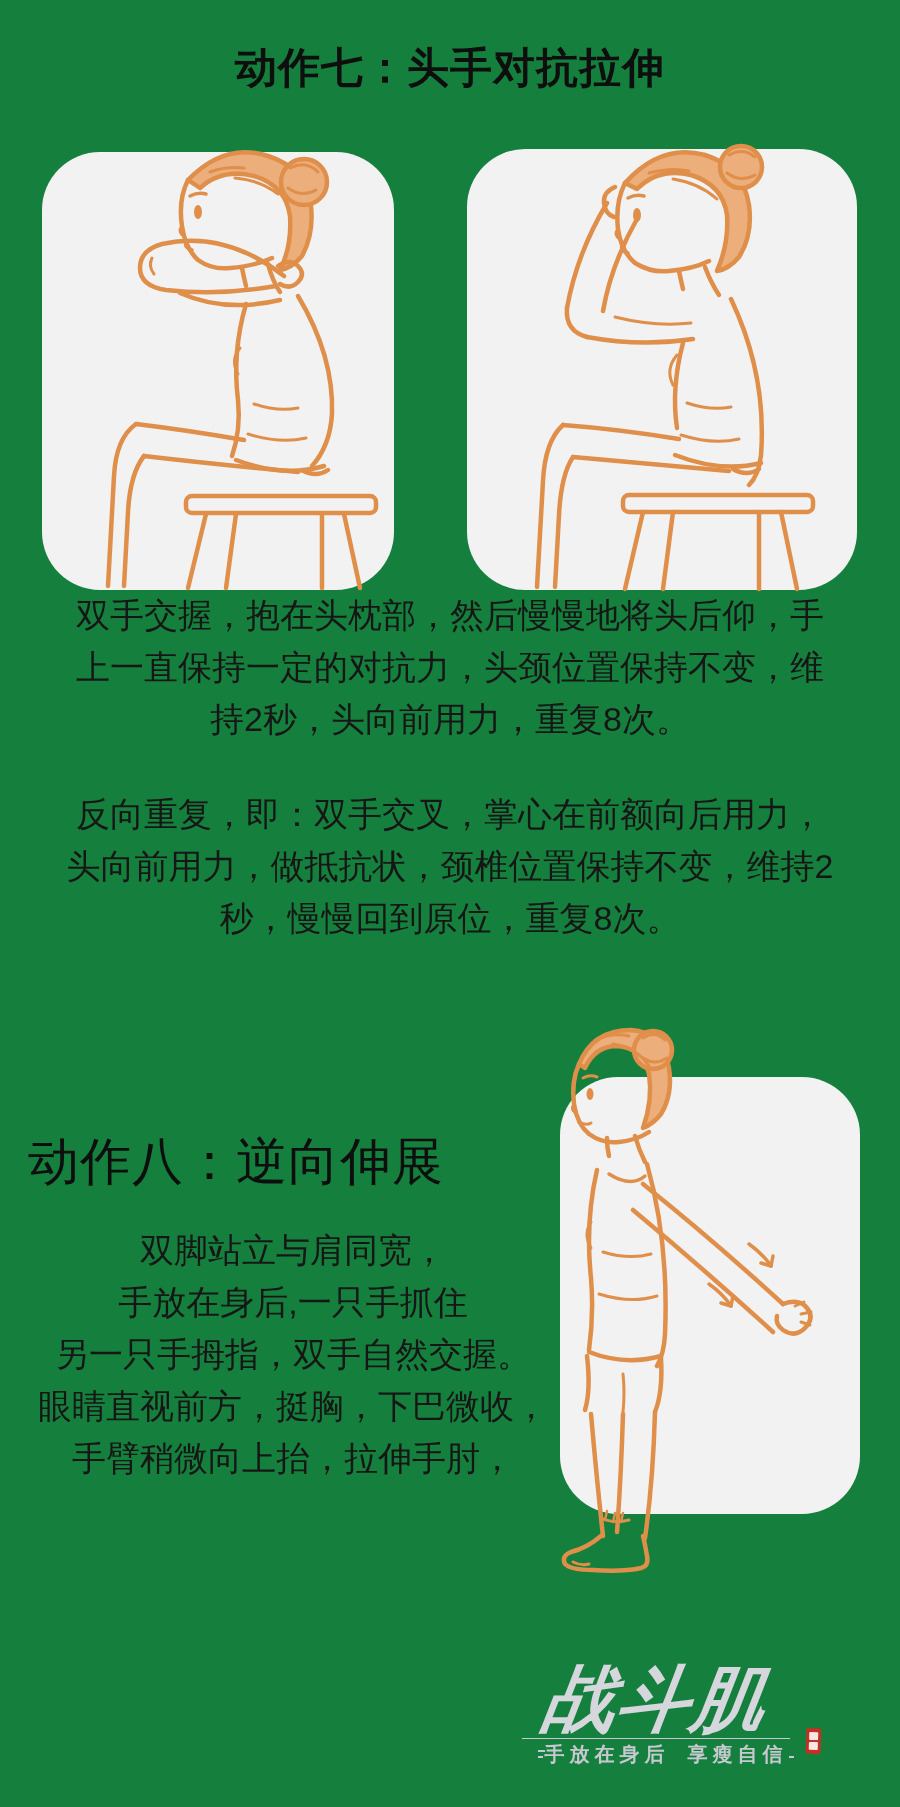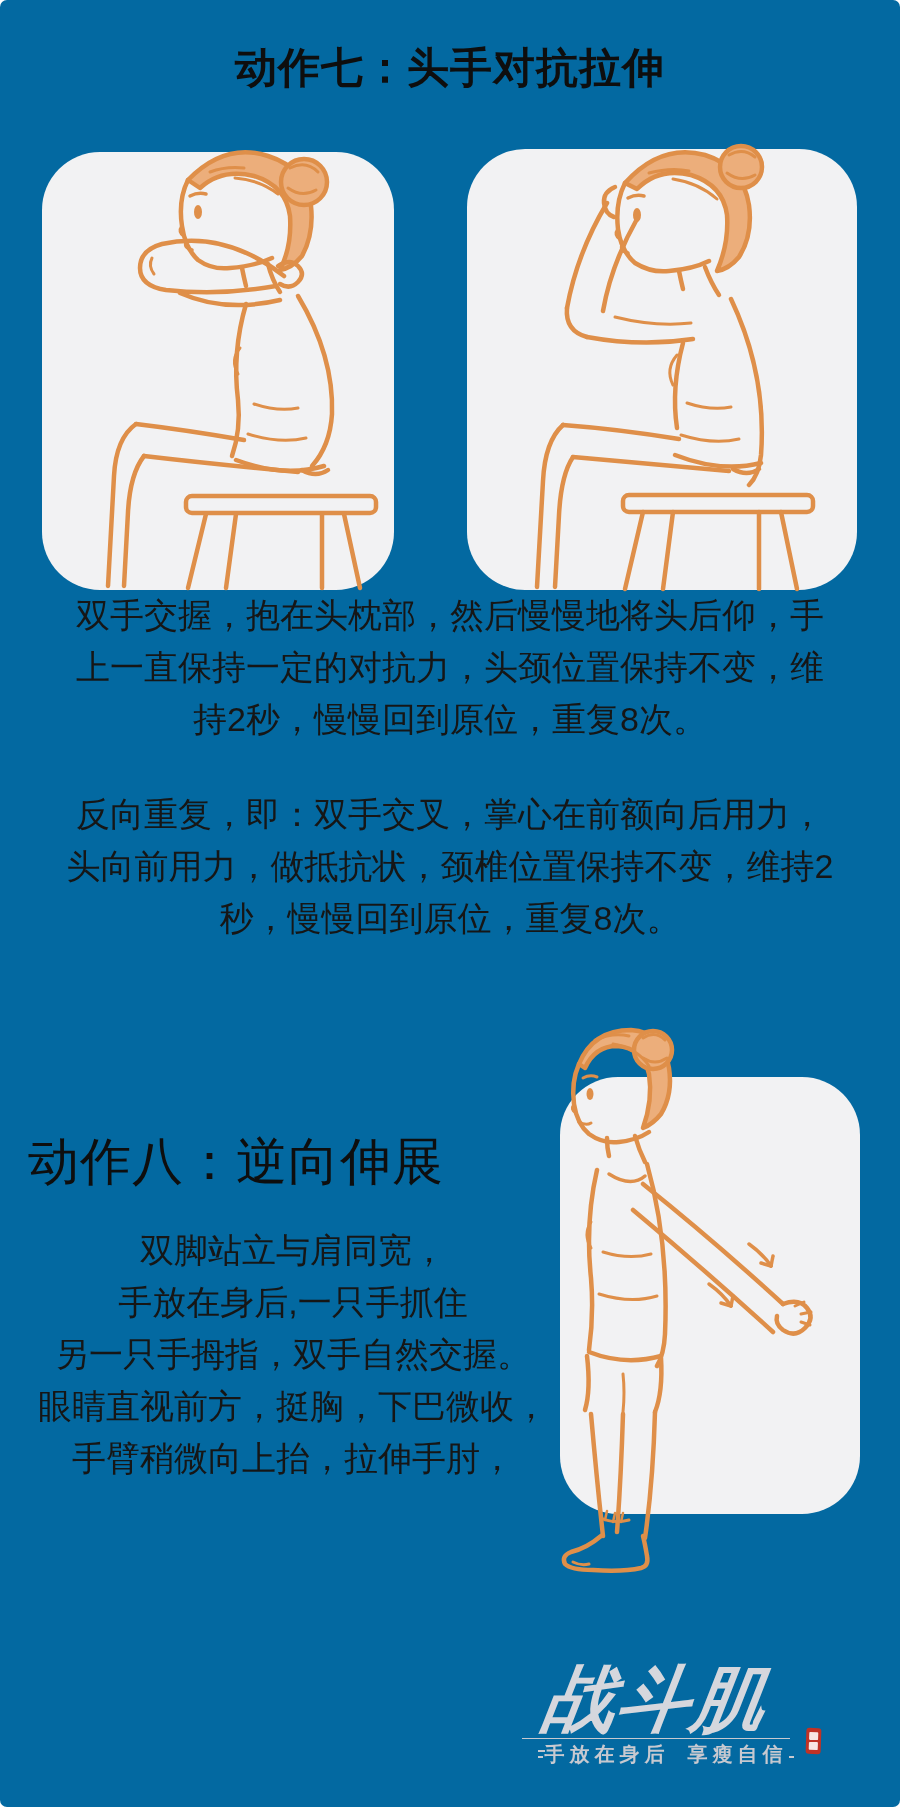--- a/index.html
+++ b/index.html
@@ -1,18 +1,18 @@
 <!DOCTYPE html>
 <html><head>
 <meta charset="utf-8">
 <style>
   html,body{margin:0;padding:0;background:#fff;}
   .canvas{
-    position:relative;width:900px;height:1807px;background:#0369a1;
-    font-family:"Liberation Sans", sans-serif;color:#151515;overflow:hidden;border-radius:7px;
+    position:relative;width:900px;height:1807px;background:#15803d;
+    font-family:"Liberation Sans", sans-serif;color:#151515;overflow:hidden;
   }
   .h1{
     position:absolute;top:40px;left:0;width:900px;text-align:center;
     font-size:42px;font-weight:800;letter-spacing:1px;color:#0e0e0e;
   }
   .h2{
     position:absolute;top:1128px;left:28px;
     font-size:51px;font-weight:400;letter-spacing:1px;color:#0e0e0e;
   }
   .para{
@@ -152,21 +152,21 @@
       <path d="M172,116 Q146,162 138,208"></path>
       <path d="M102,205 Q100,228 122,234"></path>
       <path d="M122,234 Q176,244 228,236"></path>
       <path d="M150,214 Q190,224 226,220" stroke-width="3"></path>
     </svg>
   </div>
 
   <div class="para p1">
     <div>双手交握，抱在头枕部，然后慢慢地将头后仰，手</div>
     <div>上一直保持一定的对抗力，头颈位置保持不变，维</div>
-    <div>持2秒，慢慢回到原位，重复8次。</div>
+    <div>持2秒，头向前用力，重复8次。</div>
   </div>
   <div class="para p2">
     <div>反向重复，即：双手交叉，掌心在前额向后用力，</div>
     <div>头向前用力，做抵抗状，颈椎位置保持不变，维持2</div>
     <div>秒，慢慢回到原位，重复8次。</div>
   </div>
 
   <div class="h2">动作八：逆向伸展</div>
 
   <div class="s2text">

